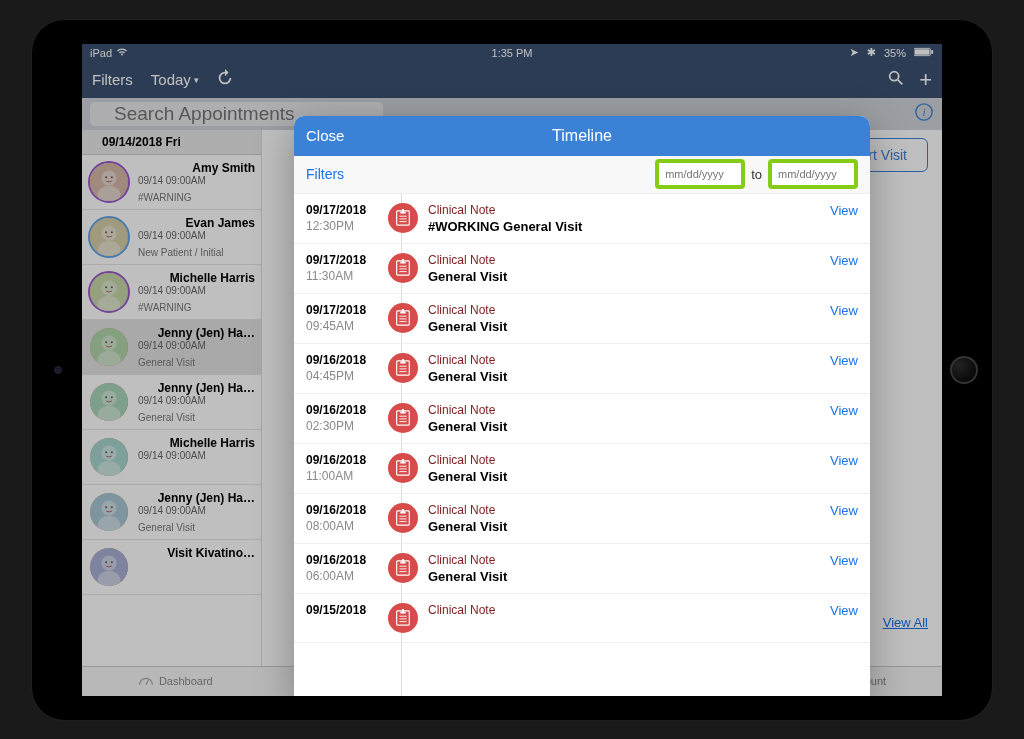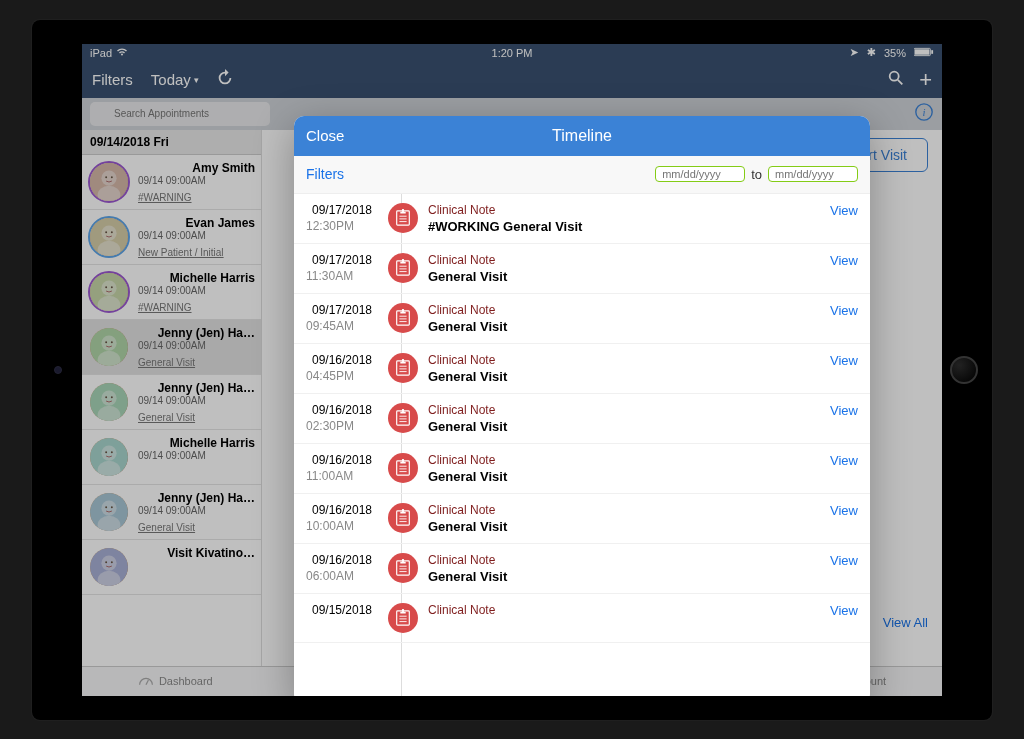--- a/index.html
+++ b/index.html
@@ -10,21 +10,21 @@
     align-items: center;
     justify-content: center;
     width: 1024px;
     height: 739px;
     overflow: hidden;
   }
   .ipad-frame {
     width: 960px;
     height: 700px;
     background: #000;
-    border-radius: 8px;
+    border-radius: 32px;
     padding: 24px 50px;
     position: relative;
     box-shadow: 0 0 2px rgba(255,255,255,.1);
   }
   .home-button {
     position: absolute;
     right: 14px;
     top: 50%;
     transform: translateY(-50%);
     width: 28px; height: 28px;
@@ -88,37 +88,37 @@
     align-items: center;
     gap: 8px;
   }
   .search-input {
     flex: 1;
     height: 24px;
     border-radius: 5px;
     background: #e9e9eb;
     border: none;
     padding: 12px 24px;
-    font-size: 10px;
+    font-size: 19px;
     position: relative;
   }
   .search-wrap { position: relative; flex: 1; }
   .search-wrap .glass {
     position: absolute; left: 7px; top: 5px;
   }
   .info-circle { color: #4285d8; }
   
   .content {
     position: absolute;
     top: 86px; left: 0; right: 0; bottom: 30px;
     display: flex;
     background: #fff;
   }
   .sidebar { width: 180px; border-right: 1px solid #ddd; overflow: hidden; font-size: 12px;}
-  .date-header { background: #e8e8e8; padding: 5px 8px; font-weight: 600; border-bottom: 1px solid #ccc; font-size: 12px;}
+  .date-header { background: #e8e8e8; padding: 5px 20px; font-weight: 600; border-bottom: 1px solid #ccc; font-size: 12px;}
   .appt {
     display: flex;
     gap: 8px;
     padding: 6px 6px;
     border-bottom: 1px solid #e5e5e5;
     align-items: flex-start;
     background: #fff;
   }
   .appt.selected { background: #e2e2e2; }
   .avatar {
@@ -131,36 +131,37 @@
   .avatar.ring-blue { border-color: #5da5e8; }
   .avatar-inner {
     width: 100%; height: 100%; border-radius: 50%;
     background: linear-gradient(135deg, #d7b896, #b08968);
     display: flex; align-items: center; justify-content: center;
     overflow: hidden;
   }
   .appt-info { flex: 1; min-width: 0; }
   .appt-name { font-weight: 600; font-size: 12px; white-space: nowrap; overflow: hidden; text-overflow: ellipsis; text-align: right;}
   .appt-time { font-size: 10px; color: #666; }
-  .appt-tag { font-size: 10px; color: #777; margin-top: 6px; text-decoration: underline;}
+  .appt-tag { font-size: 10px; color: #777; margin-top: 6px;}
   
   .detail { flex: 1; position: relative; padding: 12px; }
   .start-visit {
     position: absolute;
     right: 14px; top: 8px;
     border: 1px solid #3b82d6;
     color: #3b82d6;
     background: #fff;
     border-radius: 6px;
     padding: 8px 20px;
     font-size: 14px;
   }
   .viewall {
     color: #1a73e8;
     font-size: 13px;
+    text-decoration: underline;
   }
   .detail .snippet { position:absolute; right:14px; color:#555; font-size:12px;}
 
   
   .tabbar {
     position: absolute;
     left: 0; right: 0; bottom: 0;
     height: 30px;
     background: #f6f6f7;
     border-top: 1px solid #ccc;
@@ -216,43 +217,43 @@
     display: flex;
     align-items: center;
     padding: 0 12px;
     justify-content: space-between;
     font-size: 14px;
     background: #f8f8f8;
   }
   .modal-filterbar .filters-link { color: #1a73e8; }
   .date-inputs { display: flex; align-items: center; gap: 6px; }
   .date-inputs input {
-    width: 90px; height: 16px;
-    border: 1px solid #84cc16; border-radius: 4px;
+    width: 90px; height: 30px;
+    border: 4px solid #84cc16; border-radius: 4px;
     font-size: 11px; padding: 0 6px; color: #aaa;
     background:#fff;
   }
   .date-inputs span { font-size: 13px; color: #333;}
   .timeline-list { flex:1; overflow-y: auto; position: relative; }
   .timeline-line {
     position: absolute;
     left: 107px; top: 0; bottom: 0;
     width: 1px;
     background: #ddd;
   }
   .trow {
     display: flex;
     padding: 9px 12px;
     border-bottom: 1px solid #f0f0f0;
     position: relative;
     align-items: flex-start;
     gap: 10px;
   }
   .tdate { width: 72px; font-size: 12px; }
-  .tdate .d1 { font-weight: 400; text-align: center; }
+  .tdate .d1 { font-weight: 700; }
   .tdate .d2 { color: #888; margin-top: 2px;}
   .ticon {
     width: 30px; height: 30px;
     border-radius: 50%;
     background: #d84b4b;
     display: flex; align-items: center; justify-content: center;
     flex-shrink: 0;
     z-index: 1;
   }
   .tinfo { flex: 1; font-size: 12px; }
@@ -272,21 +273,21 @@
 
     <div class="statusbar">
       <div class="left" style="display:flex;gap:4px;align-items:center;">
         <span>iPad</span>
         <span>
           <svg width="12" height="10" viewBox="0 0 12 10">
               <path d="M6 8.5a1 1 0 100-2 1 1 0 000 2zm-3-3a4 4 0 016 0l-1 1a2.6 2.6 0 00-4 0zm-2-2a7 7 0 0110 0l-1 1a5.6 5.6 0 00-8 0z" fill="#fff"></path>
             </svg>
         </span>
       </div>
-      <div class="center">1:20 PM</div>
+      <div class="center">1:35 PM</div>
       <div class="right" style="display:flex;gap:4px;align-items:center;">
         <span>➤</span>
         <span>✱</span>
         <span>35%</span>
         <span>
           <svg width="20" height="10" viewBox="0 0 22 10">
               <rect x="0" y="1" width="18" height="8" rx="1" fill="none" stroke="#fff"></rect>
               <rect x="1" y="2" width="16" height="6" fill="#fff"></rect>
               <rect x="19" y="3" width="2" height="4" fill="#fff"></rect>
             </svg>
@@ -682,21 +683,21 @@
               </div>
               <div class="tinfo">
                 <div class="type">Clinical Note</div>
                 <div class="title">General Visit</div>
               </div>
               <div class="tview">View</div>
             </div>
             <div class="trow">
               <div class="tdate">
                 <div class="d1">09/16/2018</div>
-                <div class="d2">10:00AM</div>
+                <div class="d2">08:00AM</div>
               </div>
               <div class="ticon">
                 <svg width="18" height="18" viewBox="0 0 20 20">
                   <rect x="3" y="2" width="14" height="16" rx="1" fill="none" stroke="#fff" stroke-width="1.3"></rect>
                   <path d="M7 3h6v2H7z" fill="#fff"></path>
                   <line x1="6" y1="8" x2="14" y2="8" stroke="#fff"></line>
                   <line x1="6" y1="11" x2="14" y2="11" stroke="#fff"></line>
                   <line x1="6" y1="14" x2="14" y2="14" stroke="#fff"></line>
                   <path d="M9 2h2v2h-2z M9 0h2v2h-2z" fill="#fff"></path>
                 </svg>

